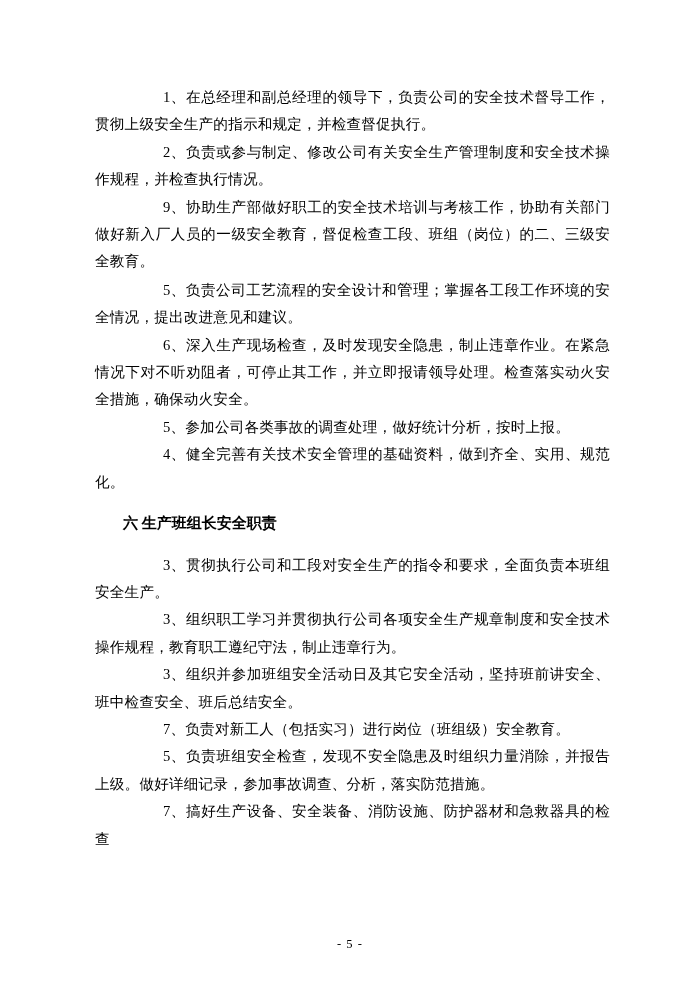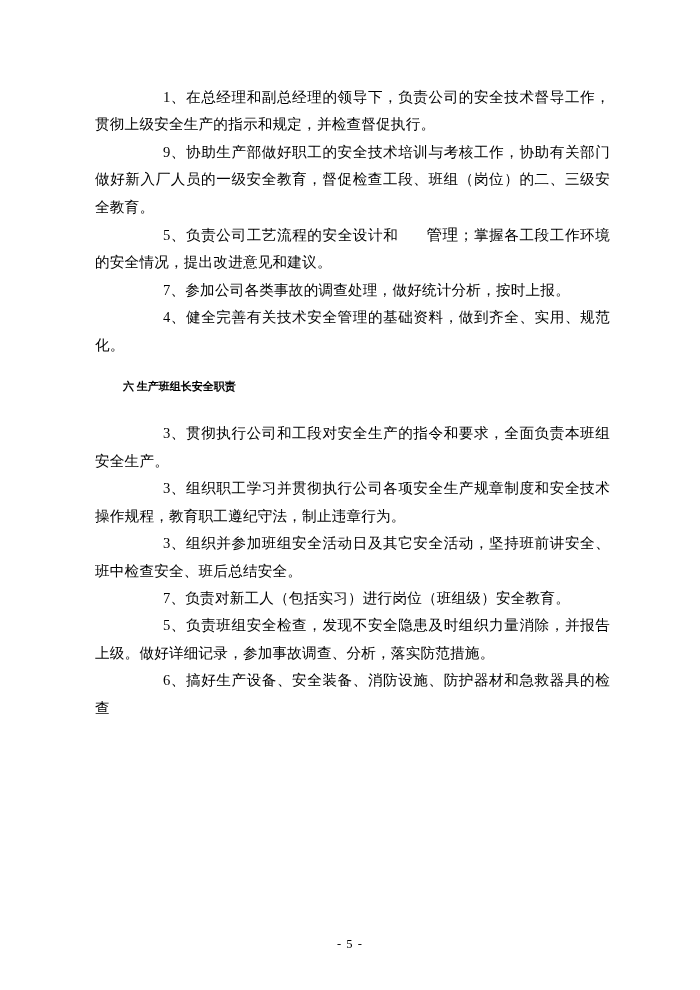--- a/index.html
+++ b/index.html
@@ -26,60 +26,61 @@
   .para {
     margin: 0;
     font-size: 14.6px;
     line-height: 27.4px;
     text-indent: 68px;
     text-align: justify;
     text-justify: inter-ideograph;
     letter-spacing: 0.2px;
   }
   .heading {
-    margin: 14px 0 20px 0;
+    margin: 14px 0 14px 0;
     padding-left: 28px;
-    font-size: 11px;
+    font-size: 15px;
     font-weight: bold;
     line-height: 27.4px;
   }
   .emph {
     font-family: "Liberation Sans", "DejaVu Sans", sans-serif;
     font-size: 15.6px;
-    padding-left: 28px;
   }
   .page-number {
     position: absolute;
     bottom: 38px;
     left: 0;
     width: 700px;
     text-align: center;
     font-size: 12.5px;
     letter-spacing: 1px;
   }
 </style>
 </head>
 <body>
 
 <div class="page">
 
   <p class="para">1、在总经理和副总经理的领导下，负责公司的安全技术督导工作，贯彻上级安全生产的指示和规定，并检查督促执行。</p>
+  <p class="para">2、负责或参与制定、修改公司有关安全生产管理制度和安全技术操作规程，并检查执行情况。</p>
   <p class="para">9、协助生产部做好职工的安全技术培训与考核工作，协助有关部门做好新入厂人员的一级安全教育，督促检查工段、班组（岗位）的二、三级安全教育。</p>
 
   <p class="para">
     <span>5、负责公司工艺流程的安全设计和</span><span class="emph">管理</span><span>；掌握各工段工作环境的安全情况，提出改进意见和建议。</span>
   </p>
 
-  <p class="para">7、参加公司各类事故的调查处理，做好统计分析，按时上报。</p>
+  <p class="para">6、深入生产现场检查，及时发现安全隐患，制止违章作业。在紧急情况下对不听劝阻者，可停止其工作，并立即报请领导处理。检查落实动火安全措施，确保动火安全。</p>
+  <p class="para">5、参加公司各类事故的调查处理，做好统计分析，按时上报。</p>
   <p class="para">4、健全完善有关技术安全管理的基础资料，做到齐全、实用、规范化。</p>
 
   <h2 class="heading">六 生产班组长安全职责</h2>
 
   <p class="para">3、贯彻执行公司和工段对安全生产的指令和要求，全面负责本班组安全生产。</p>
   <p class="para">3、组织职工学习并贯彻执行公司各项安全生产规章制度和安全技术操作规程，教育职工遵纪守法，制止违章行为。</p>
   <p class="para">3、组织并参加班组安全活动日及其它安全活动，坚持班前讲安全、班中检查安全、班后总结安全。</p>
   <p class="para">7、负责对新工人（包括实习）进行岗位（班组级）安全教育。</p>
   <p class="para">5、负责班组安全检查，发现不安全隐患及时组织力量消除，并报告上级。做好详细记录，参加事故调查、分析，落实防范措施。</p>
-  <p class="para">6、搞好生产设备、安全装备、消防设施、防护器材和急救器具的检查</p>
+  <p class="para">7、搞好生产设备、安全装备、消防设施、防护器材和急救器具的检查</p>
 
   <div class="page-number">- 5 -</div>
 
 </div>
 
 </body></html>

